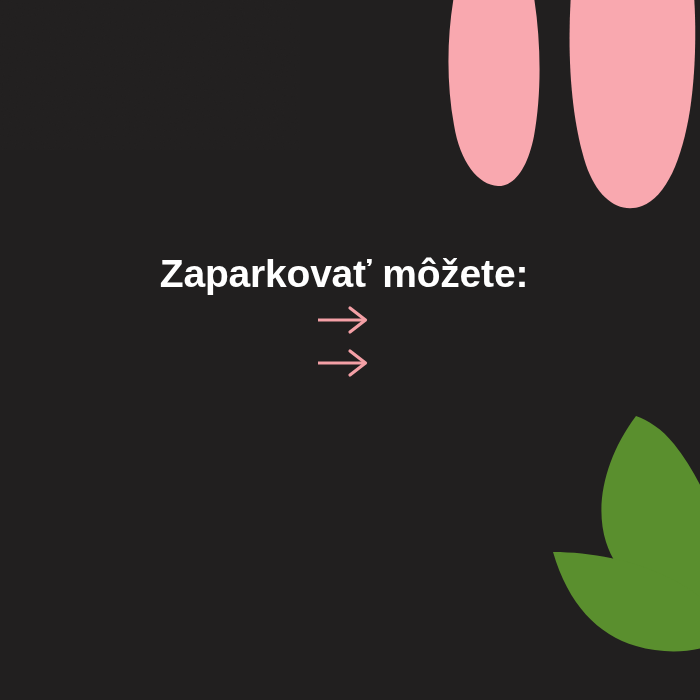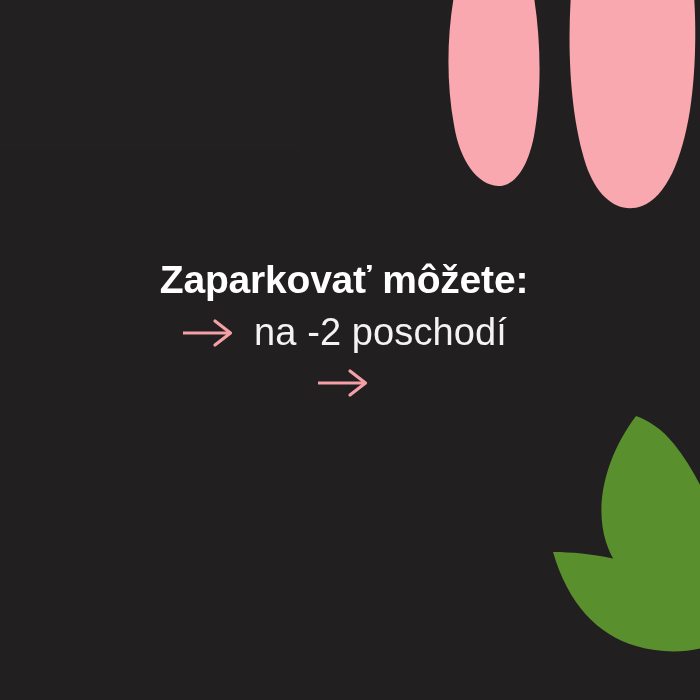--- a/index.html
+++ b/index.html
@@ -46,21 +46,21 @@
     bottom: 0;
     right: 0;
     width: 170px;
     height: 300px;
   }
 
   #content {
     position: absolute;
     z-index: 2;
     left: 0;
-    top: 258px;
+    top: 252px;
     width: 688px;
   }
 
   .line {
     display: flex;
     align-items: center;
     justify-content: center;
     white-space: pre;
   }
 
@@ -143,21 +143,20 @@
 
     <div class="line" id="headline-row">
       <span id="headline">Zaparkovať môžete:</span>
     </div>
 
     <div class="line bullet-row" id="bullet-row-1">
       <svg class="arrow-icon" width="56" height="30" viewBox="0 0 56 30" aria-hidden="true">
         <path d="M 2 15 L 48 15" stroke="#f4a0a6" stroke-width="3.2" fill="none" stroke-linecap="butt"></path>
         <path d="M 34 3 L 49.5 15 L 34 27" stroke="#f4a0a6" stroke-width="3.2" fill="none" stroke-linecap="round" stroke-linejoin="round"></path>
       </svg>
-      <span class="bullet-text">na -2 poschodí</span>
     </div>
 
     <div class="line bullet-row" id="bullet-row-2">
       <svg class="arrow-icon" width="56" height="30" viewBox="0 0 56 30" aria-hidden="true">
         <path d="M 2 15 L 48 15" stroke="#f4a0a6" stroke-width="3.2" fill="none" stroke-linecap="butt"></path>
         <path d="M 34 3 L 49.5 15 L 34 27" stroke="#f4a0a6" stroke-width="3.2" fill="none" stroke-linecap="round" stroke-linejoin="round"></path>
       </svg>
     </div>
 
   </div>

